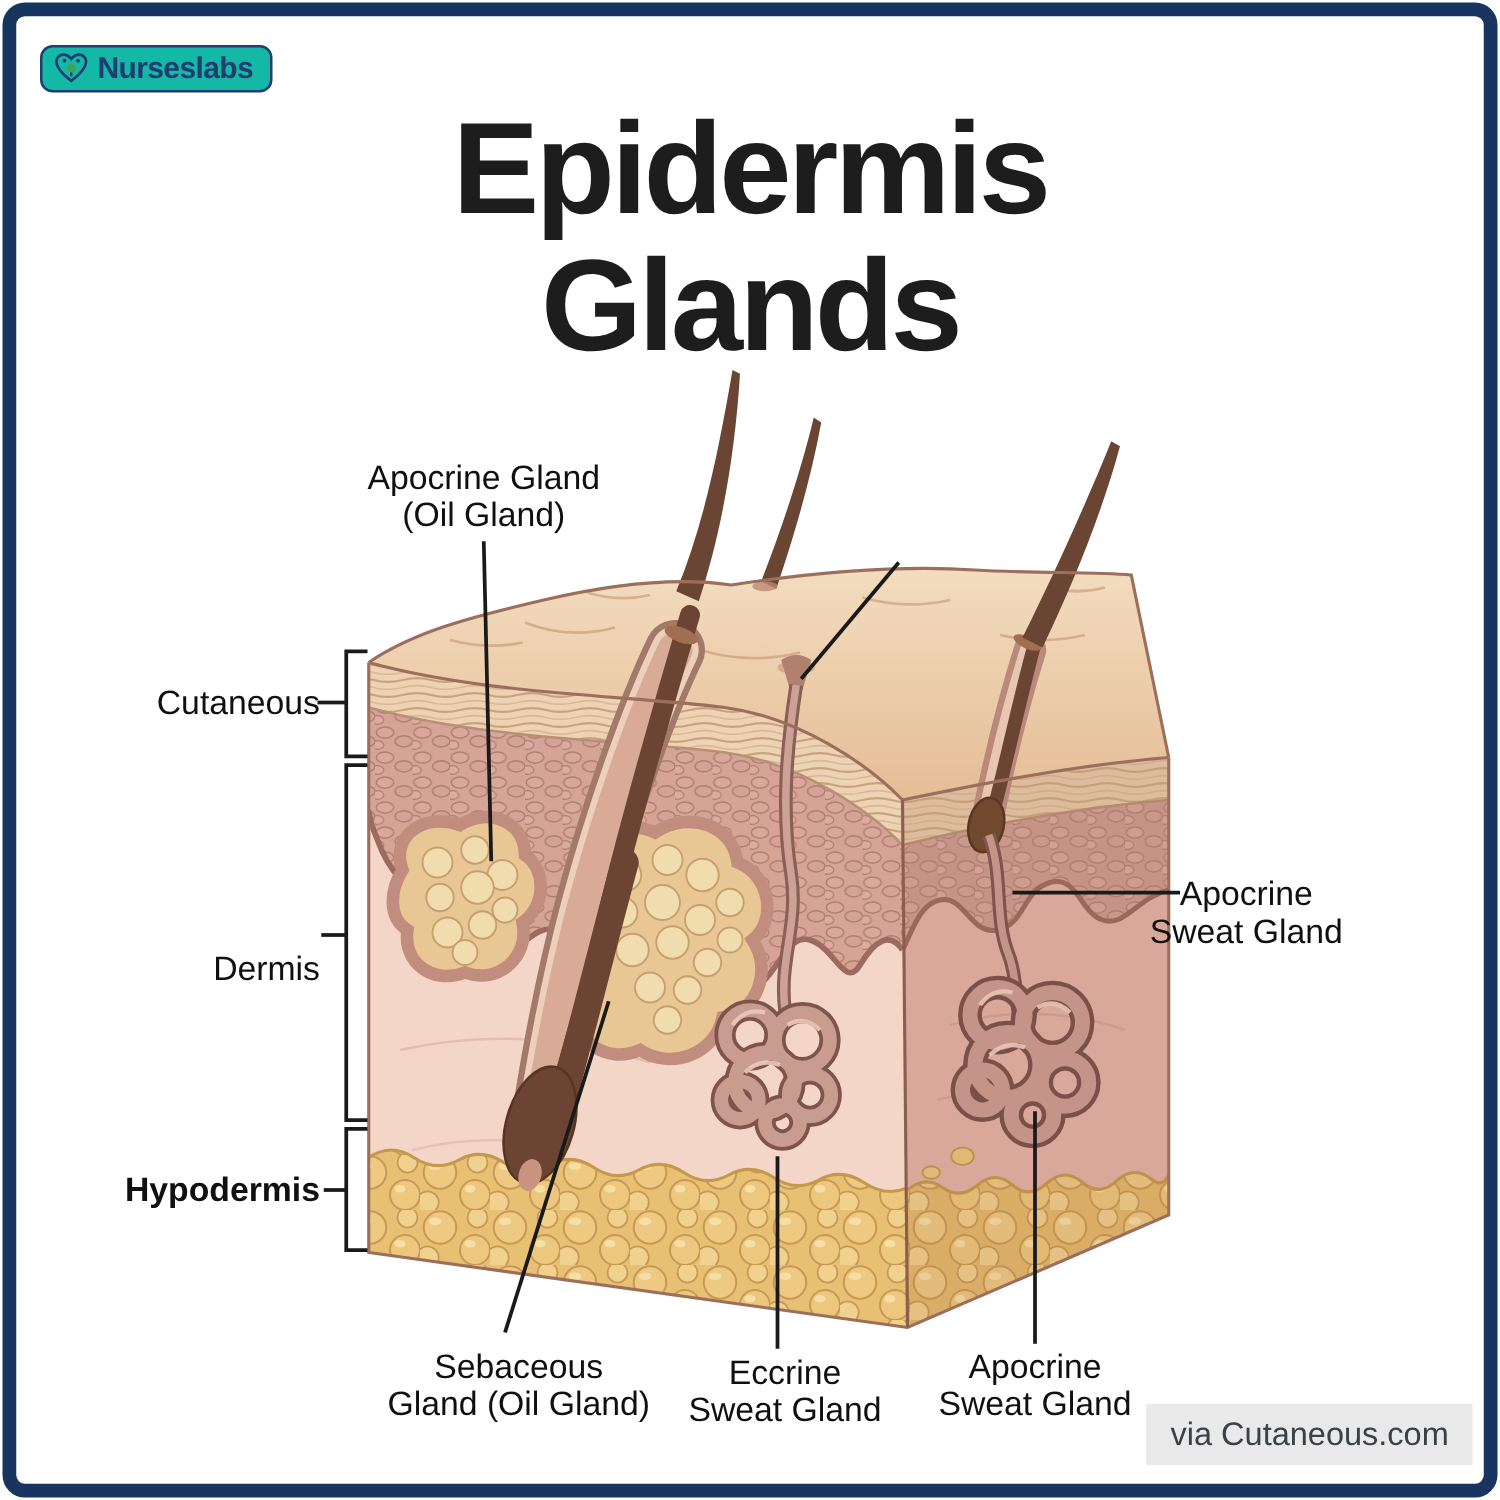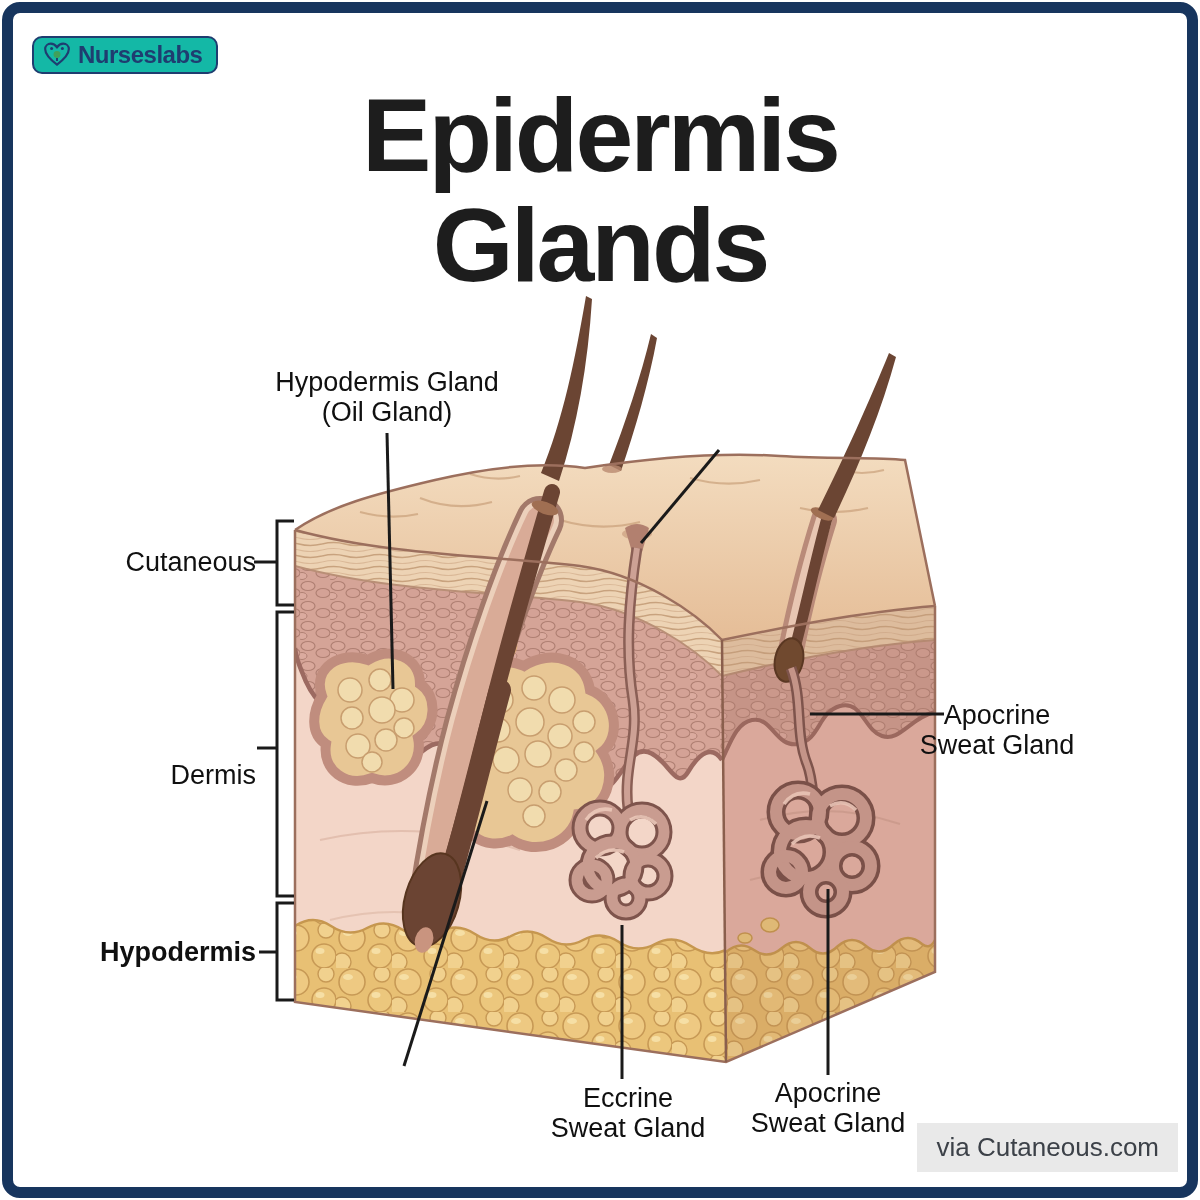--- a/index.html
+++ b/index.html
@@ -262,27 +262,29 @@
       </svg>
     </span>
     <span class="logo-text">Nurseslabs</span>
   </div>
 
   <div class="title">
     <div>Epidermis</div>
     <div>Glands</div>
   </div>
 
-  <div class="label" style="left:267px;top:368px;width:240px;">Hypodermis Gland
+  <div class="label" style="left:267px;top:368px;width:240px;">Apocrine Gland
 (Oil Gland)</div>
   <div class="label label--right" style="left:56px;top:548px;width:200px;">Cutaneous</div>
   <div class="label label--right" style="left:56px;top:761px;width:200px;">Dermis</div>
   <div class="label label--right" style="left:36px;top:938px;width:220px;font-weight:bold;">Hypodermis</div>
   <div class="label" style="left:867px;top:701px;width:260px;">Apocrine
 Sweat Gland</div>
+  <div class="label" style="left:285px;top:1079px;width:260px;">Sebaceous
+Gland (Oil Gland)</div>
   <div class="label" style="left:498px;top:1084px;width:260px;">Eccrine
 Sweat Gland</div>
   <div class="label" style="left:698px;top:1079px;width:260px;">Apocrine
 Sweat Gland</div>
 
   <div class="badge">via Cutaneous.com</div>
 
   <div class="frame"></div>
 </div>
 

